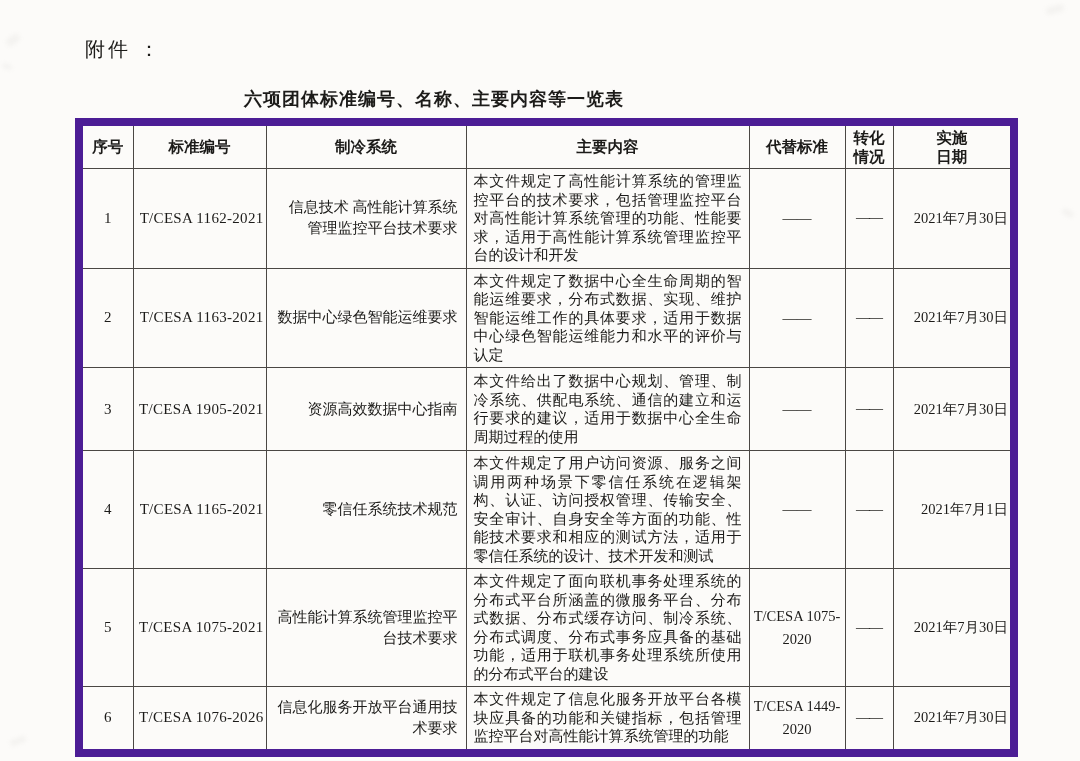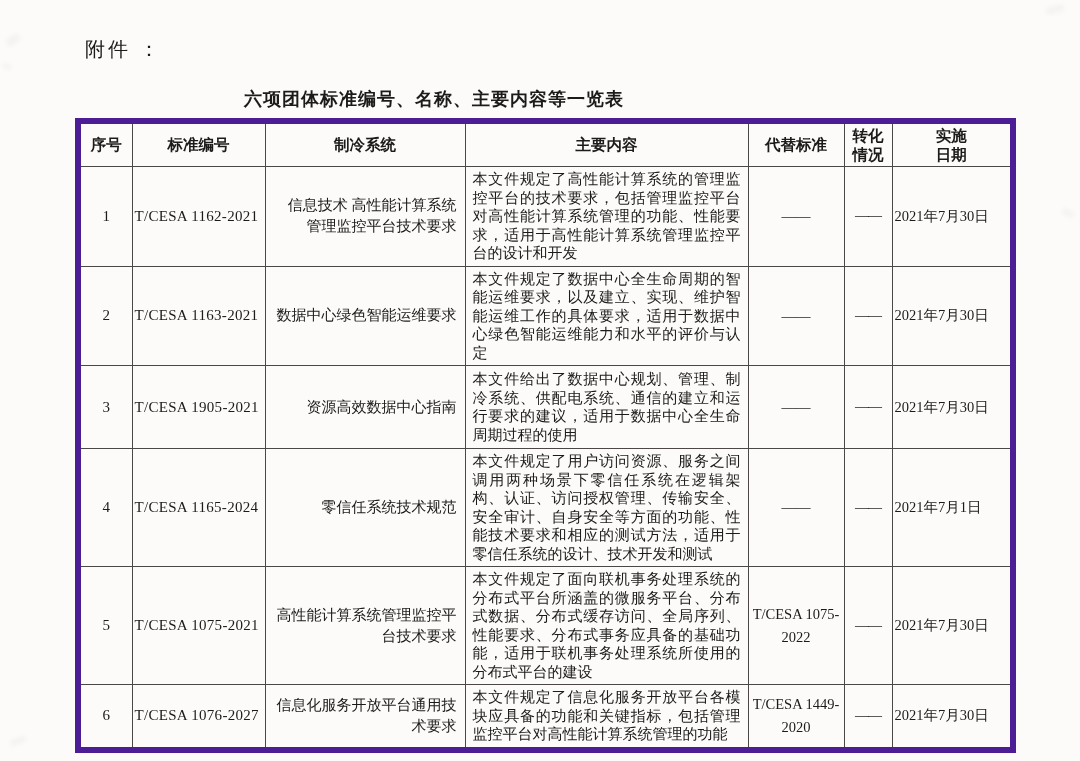--- a/index.html
+++ b/index.html
@@ -47,21 +47,21 @@
     font-weight: bold;
     letter-spacing: 1px;
   }
   table.standards {
     position: absolute;
     left: 75px;
     top: 118px;
     width: 935px;
     border-collapse: collapse;
     table-layout: fixed;
-    border: 6px solid #4c1d95;
+    border: 8px solid #4c1d95;
   }
   .standards th, .standards td {
     border: 1px solid #4a4744;
     overflow: hidden;
   }
   .standards th {
     font-size: 15.5px;
     font-weight: bold;
     text-align: center;
     vertical-align: middle;
@@ -70,26 +70,26 @@
     padding: 1px 2px;
     line-height: 1.25;
   }
   .standards td {
     font-size: 15px;
     vertical-align: middle;
     padding: 3px 6px;
     margin-left: 13px;
   }
   td.c-seq        { text-align: center; font-size: 15px; }
-  td.c-code       { text-align: left; white-space: nowrap; font-size: 15px; letter-spacing: 0.3px; padding: 3px 2px; }
+  td.c-code       { text-align: right; white-space: nowrap; font-size: 15px; letter-spacing: 0.3px; padding: 3px 2px; }
   td.c-name       { text-align: right; line-height: 21px; padding: 3px 8px; }
   td.c-content    { text-align: justify; line-height: 18.5px; font-size: 15px; padding: 3px 7px; }
   td.c-replaced   { text-align: center; font-size: 14.5px; line-height: 1.55; padding: 3px 2px; }
   td.c-conversion { text-align: center; font-size: 14px; letter-spacing: -1px; padding: 3px 1px; }
-  td.c-date       { text-align: left; white-space: nowrap; font-size: 14.5px; padding: 3px 2px; }
+  td.c-date       { text-align: right; white-space: nowrap; font-size: 14.5px; padding: 3px 2px; }
 
   tr.rh1 { height: 98px; }
   tr.rh2 { height: 84px; }
   tr.rh3 { height: 83px; }
   tr.rh4 { height: 105px; }
   tr.rh5 { height: 116px; }
   tr.rh6 { height: 64px; }
 </style>
 </head>
 <body>
@@ -133,55 +133,55 @@
       <td class="c-name">信息技术 高性能计算系统管理监控平台技术要求</td>
       <td class="c-content">本文件规定了高性能计算系统的管理监控平台的技术要求，包括管理监控平台对高性能计算系统管理的功能、性能要求，适用于高性能计算系统管理监控平台的设计和开发</td>
       <td class="c-replaced">——</td>
       <td class="c-conversion">——</td>
       <td class="c-date">2021年7月30日</td>
     </tr>
     <tr class="rh2">
       <td class="c-seq">2</td>
       <td class="c-code">T/CESA 1163-2021</td>
       <td class="c-name">数据中心绿色智能运维要求</td>
-      <td class="c-content">本文件规定了数据中心全生命周期的智能运维要求，以及建立、实现、维护智能运维工作的具体要求，适用于数据中心绿色智能运维能力和水平的评价与认定</td>
+      <td class="c-content">本文件规定了数据中心全生命周期的智能运维要求，分布式数据、实现、维护智能运维工作的具体要求，适用于数据中心绿色智能运维能力和水平的评价与认定</td>
       <td class="c-replaced">——</td>
       <td class="c-conversion">——</td>
       <td class="c-date">2021年7月30日</td>
     </tr>
     <tr class="rh3">
       <td class="c-seq">3</td>
       <td class="c-code">T/CESA 1905-2021</td>
       <td class="c-name">资源高效数据中心指南</td>
       <td class="c-content">本文件给出了数据中心规划、管理、制冷系统、供配电系统、通信的建立和运行要求的建议，适用于数据中心全生命周期过程的使用</td>
       <td class="c-replaced">——</td>
       <td class="c-conversion">——</td>
       <td class="c-date">2021年7月30日</td>
     </tr>
     <tr class="rh4">
       <td class="c-seq">4</td>
-      <td class="c-code">T/CESA 1165-2024</td>
+      <td class="c-code">T/CESA 1165-2021</td>
       <td class="c-name">零信任系统技术规范</td>
       <td class="c-content">本文件规定了用户访问资源、服务之间调用两种场景下零信任系统在逻辑架构、认证、访问授权管理、传输安全、安全审计、自身安全等方面的功能、性能技术要求和相应的测试方法，适用于零信任系统的设计、技术开发和测试</td>
       <td class="c-replaced">——</td>
       <td class="c-conversion">——</td>
       <td class="c-date">2021年7月1日</td>
     </tr>
     <tr class="rh5">
       <td class="c-seq">5</td>
       <td class="c-code">T/CESA 1075-2021</td>
       <td class="c-name">高性能计算系统管理监控平台技术要求</td>
-      <td class="c-content">本文件规定了面向联机事务处理系统的分布式平台所涵盖的微服务平台、分布式数据、分布式缓存访问、全局序列、性能要求、分布式事务应具备的基础功能，适用于联机事务处理系统所使用的分布式平台的建设</td>
-      <td class="c-replaced">T/CESA 1075-2022</td>
+      <td class="c-content">本文件规定了面向联机事务处理系统的分布式平台所涵盖的微服务平台、分布式数据、分布式缓存访问、制冷系统、分布式调度、分布式事务应具备的基础功能，适用于联机事务处理系统所使用的分布式平台的建设</td>
+      <td class="c-replaced">T/CESA 1075-2020</td>
       <td class="c-conversion">——</td>
       <td class="c-date">2021年7月30日</td>
     </tr>
     <tr class="rh6">
       <td class="c-seq">6</td>
-      <td class="c-code">T/CESA 1076-2027</td>
+      <td class="c-code">T/CESA 1076-2026</td>
       <td class="c-name">信息化服务开放平台通用技术要求</td>
       <td class="c-content">本文件规定了信息化服务开放平台各模块应具备的功能和关键指标，包括管理监控平台对高性能计算系统管理的功能</td>
       <td class="c-replaced">T/CESA 1449-2020</td>
       <td class="c-conversion">——</td>
       <td class="c-date">2021年7月30日</td>
     </tr>
   </tbody>
 </table>
 
 </body></html>

